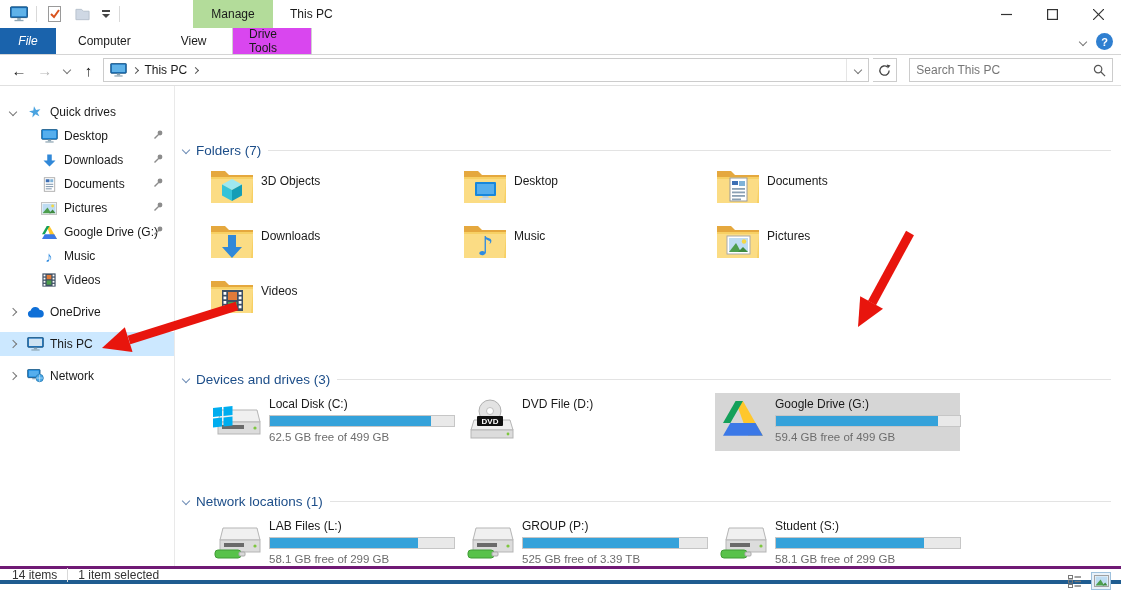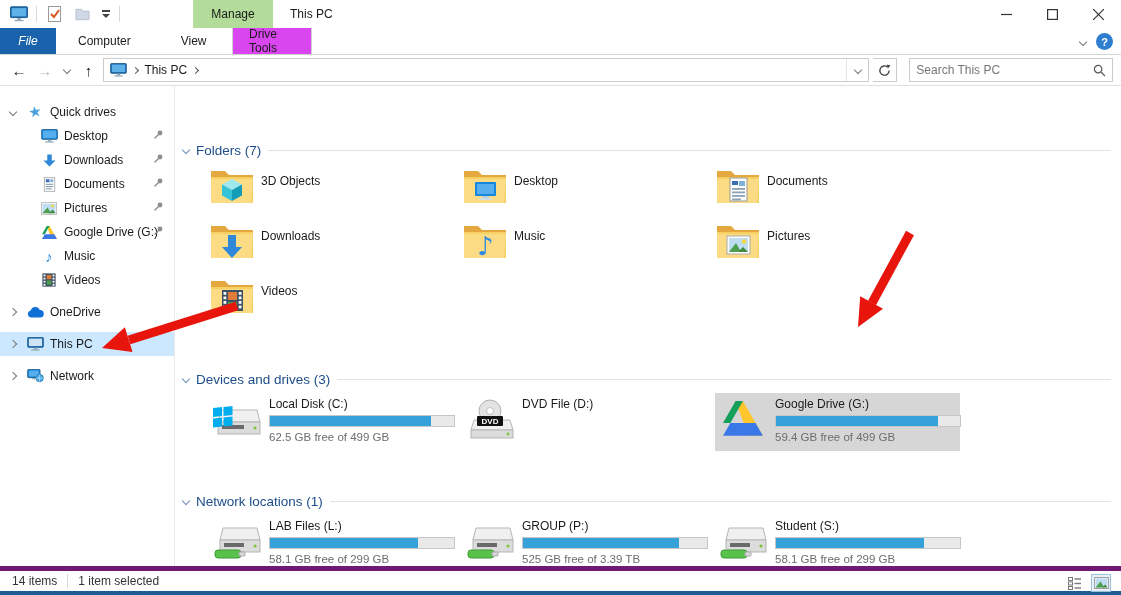--- a/index.html
+++ b/index.html
@@ -69,21 +69,21 @@
   .dtile { height:58px; display:flex; align-items:flex-start; gap:8px; padding:3px 4px; width:245px; }
   .dtile.selected { background:#d6d6d6; }
   .dico { width:48px; height:46px; flex:0 0 48px; }
   .dinfo { display:flex; flex-direction:column; gap:4px; padding-top:1px; }
   .dname { font-size:12px; color:#1a1a1a; white-space:nowrap; }
   .dbar { width:186px; height:12px; background:#e9e9e9; border:1px solid #c6c6c6; }
   .dbar .fill { height:100%; background:#35a2da; }
   .dfree { font-size:11.5px; color:#6d6d6d; white-space:nowrap; }
 
   
-  .statusbar { height:25px; display:flex; align-items:center; padding:0 12px; gap:10px; border-top:5px solid #701a75; position:relative; }
+  .statusbar { height:14px; display:flex; align-items:center; padding:0 12px; gap:10px; border-top:3px solid #701a75; position:relative; }
   .statusbar .txt { font-size:12px; color:#333; }
   .statusbar .vsep { width:1px; height:14px; background:#d9d9d9; }
   .view-toggles { position:absolute; right:10px; top:3px; display:flex; gap:6px; }
   .vt { width:20px; height:18px; display:flex; align-items:center; justify-content:center; }
   .vt.active { border:1px solid #9ec1dd; background:#e8f1f9; }
   .bottomstrip { height:4px; background:#1f5c90; }
 
   
   .arrows { position:absolute; left:0; top:0; pointer-events:none; z-index:40; }
 </style>

